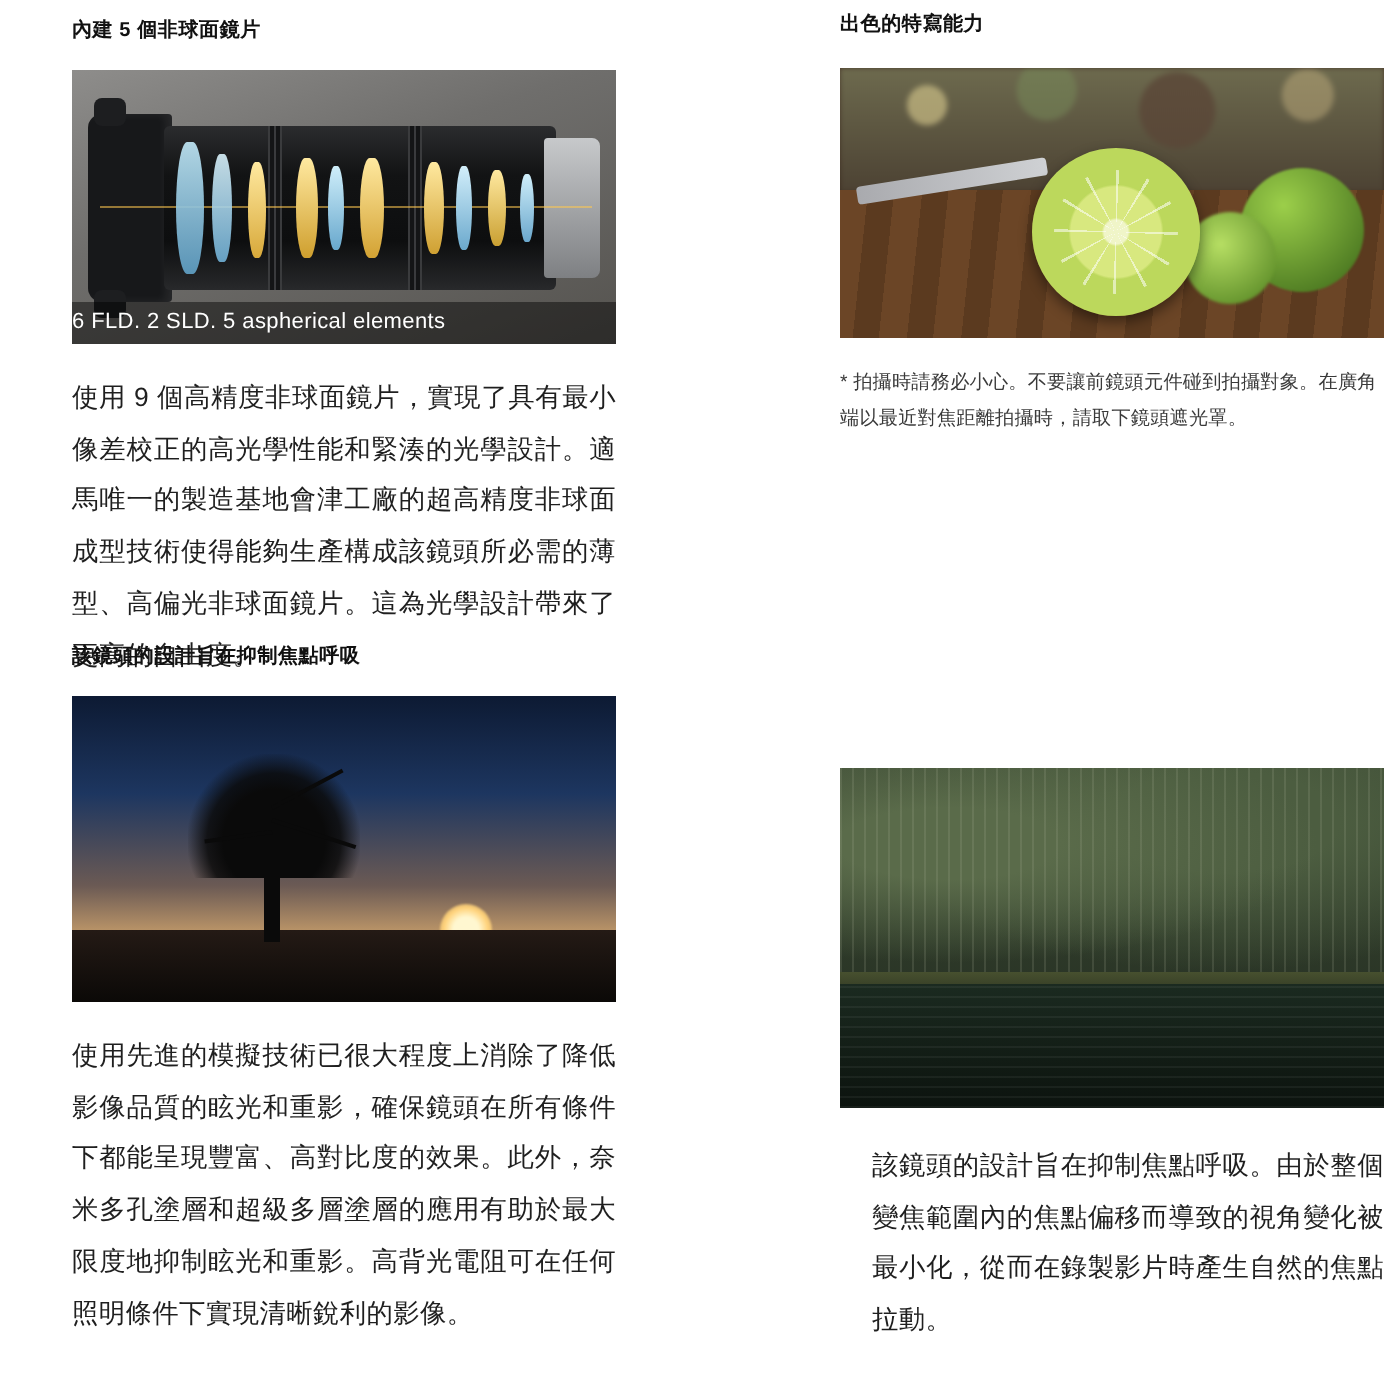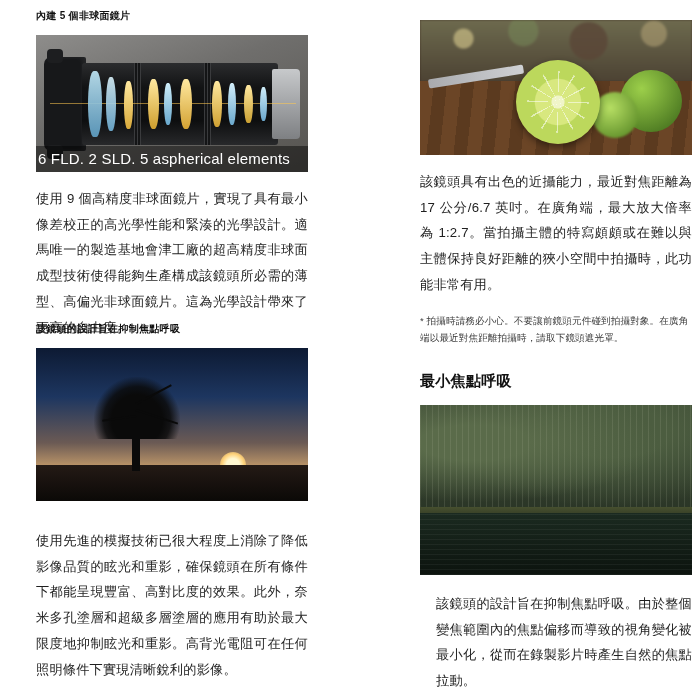--- a/index.html
+++ b/index.html
@@ -113,22 +113,21 @@
     position: absolute;
     left: 14px; top: 68px;
     width: 246px; height: 1px;
     background: rgba(255,200,80,0.55);
   }
   .fig-lens .caption {
     position: absolute;
     left: 0; bottom: 0;
     width: 272px;
     padding: 4px 16px 5px 0;
-    text-align: center;
-    font-size: 15px;
+    font-size: 11px;
     color: #ffffff;
     background: rgba(0,0,0,0.45);
     letter-spacing: 0.2px;
   }
 
   
   .fig-lime {
     height: 135px;
     background: linear-gradient(180deg,#4a3a2c 0%,#3a2b20 55%,#2a1d14 100%);
   }
@@ -282,45 +281,44 @@
       <div class="figure fig-tree" style="margin-top:12px;">
         <div class="sun"></div>
         <div class="ground"></div>
         <div class="crown"></div>
         <div class="trunk"></div>
         <div class="branch" style="left:100px; bottom:96px; width:40px; transform:rotate(-28deg);"></div>
         <div class="branch" style="left:100px; bottom:90px; width:44px; transform:rotate(18deg);"></div>
         <div class="branch" style="left:100px; bottom:84px; width:34px; transform:rotate(-8deg) scaleX(-1);"></div>
       </div>
 
-      <p class="body-text" style="margin-top:27px;">使用先進的模擬技術已很大程度上消除了降低影像品質的眩光和重影，確保鏡頭在所有條件下都能呈現豐富、高對比度的效果。此外，奈米多孔塗層和超級多層塗層的應用有助於最大限度地抑制眩光和重影。高背光電阻可在任何照明條件下實現清晰銳利的影像。</p>
+      <p class="body-text" style="margin-top:14px;">使用先進的模擬技術已很大程度上消除了降低影像品質的眩光和重影，確保鏡頭在所有條件下都能呈現豐富、高對比度的效果。此外，奈米多孔塗層和超級多層塗層的應用有助於最大限度地抑制眩光和重影。高背光電阻可在任何照明條件下實現清晰銳利的影像。</p>
     </div>
 
   </div>
 
   <div class="col col-right">
 
     <div style="position:absolute; left:0; top:6px; width:272px;">
+      <h2 class="sect-title">出色的特寫能力</h2>
 
       <div class="figure fig-lime" style="margin-top:14px;">
         <div class="bokeh-top"></div>
         <div class="table"></div>
         <div class="knife"></div>
         <div class="lime-r"></div>
         <div class="lime-r2"></div>
         <div class="lime-main"></div>
       </div>
 
-      <p class="body-text" style="margin-top:14px;">該鏡頭具有出色的近攝能力，最近對焦距離為 17 公分/6.7 英吋。在廣角端，最大放大倍率為 1:2.7。當拍攝主體的特寫頗頗或在難以與主體保持良好距離的狹小空間中拍攝時，此功能非常有用。</p>
 
       <p class="note-text" style="margin-top:14px;">* 拍攝時請務必小心。不要讓前鏡頭元件碰到拍攝對象。在廣角端以最近對焦距離拍攝時，請取下鏡頭遮光罩。</p>
     </div>
 
     <div style="position:absolute; left:0; top:370px; width:272px;">
-      <h2 class="sect-title" style="font-size:15px;">最小焦點呼吸</h2>
 
       <div class="figure fig-forest" style="margin-top:14px;">
         <div class="canopy"></div>
         <div class="bank"></div>
         <div class="water"></div>
       </div>
 
       <p class="body-text" style="margin-top:16px;margin-left:16px;">該鏡頭的設計旨在抑制焦點呼吸。由於整個變焦範圍內的焦點偏移而導致的視角變化被最小化，從而在錄製影片時產生自然的焦點拉動。</p>
     </div>
 

